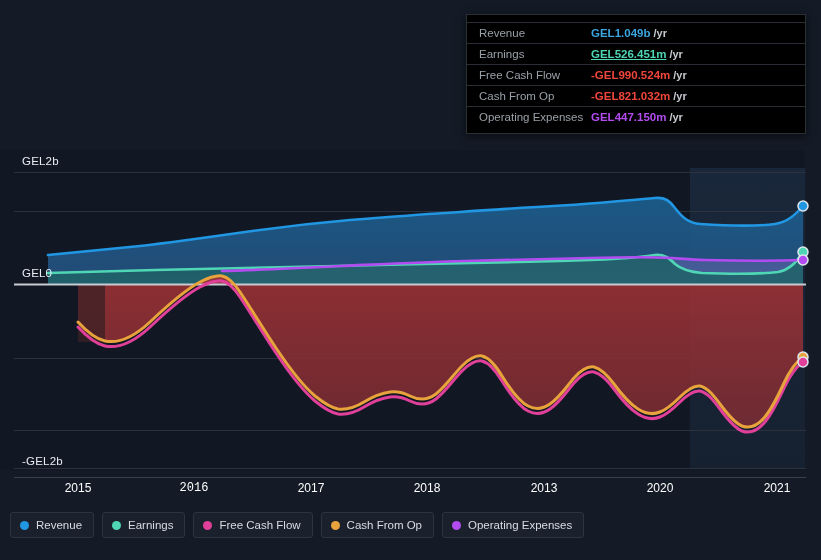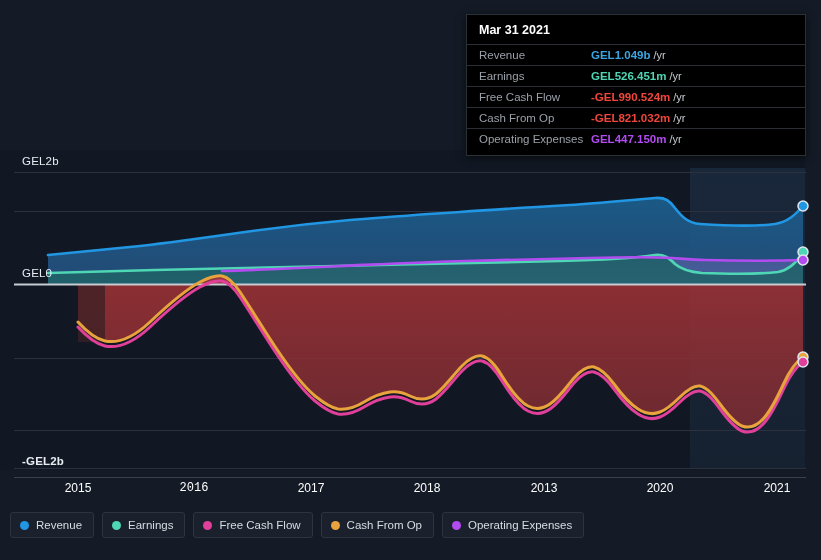--- a/index.html
+++ b/index.html
@@ -38,21 +38,21 @@
   }
   .tt-row{
     display:flex;align-items:baseline;
     padding:3px 12px 3px 12px;
     border-top:1px solid #2a2d33;
     font-size:11.5px;line-height:14px;
   }
   .tt-row.no-rule{border-top:none;}
   .tt-label{color:#9aa0a8;width:112px;flex:0 0 112px;}
   .tt-val{font-weight:bold;}
-  .tt-unit{color:#c6cad0;font-weight:normal;margin-left:3px;font-size:11px;}
+  .tt-unit{color:#c6cad0;font-weight:bold;margin-left:3px;font-size:11px;}
 
   
   #legend{
     position:absolute;left:10px;top:512px;
     display:flex;gap:8px;align-items:center;
   }
   .legend-item{
     display:flex;align-items:center;gap:7px;
     background:#1b212c;border:1px solid #2c3442;border-radius:3px;
     padding:5px 11px 5px 9px;height:26px;box-sizing:border-box;
@@ -195,43 +195,42 @@
         <circle cx="803" cy="260" r="5" fill="#b34cf0" stroke="#dfe6ef" stroke-width="1.5"></circle>
         <circle cx="803" cy="357" r="5" fill="#e8a33d" stroke="#dfe6ef" stroke-width="1.5"></circle>
         <circle cx="803" cy="362" r="5" fill="#e0409a" stroke="#dfe6ef" stroke-width="1.5"></circle>
       </g>
 
       <line x1="14" y1="477.5" x2="806" y2="477.5" stroke="#39414d" stroke-width="1"></line>
     </svg>
 
     <div class="axis-label" style="left:22px;top:155px;">GEL2b</div>
     <div class="axis-label" style="left:22px;top:267px;">GEL0</div>
-    <div class="axis-label" style="left:22px;top:455px;font-weight:bold;">-GEL2b</div>
+    <div class="axis-label" style="left:22px;top:455px;">-GEL2b</div>
 
     <div class="x-tick" style="left:78px;top:481px;">2015</div>
     <div class="x-tick" style="left:194px;top:481px;font-family:Liberation Mono, monospace;">2016</div>
     <div class="x-tick" style="left:311px;top:481px;">2017</div>
     <div class="x-tick" style="left:427px;top:481px;">2018</div>
     <div class="x-tick" style="left:544px;top:481px;">2013</div>
     <div class="x-tick" style="left:660px;top:481px;">2020</div>
     <div class="x-tick" style="left:777px;top:481px;">2021</div>
   </div>
 
   <div id="tooltip">
-    <div class="tt-date">Mar 31 2021</div>
 
     <div class="tt-row">
       <span class="tt-label">Revenue</span>
       <span class="tt-val" style="color:#3ba5e0;">GEL1.049b</span>
       <span class="tt-unit">/yr</span>
     </div>
 
     <div class="tt-row">
       <span class="tt-label">Earnings</span>
-      <span class="tt-val" style="color:#4fd6b4;">GEL526.451m</span>
+      <span class="tt-val" style="color:#4fd6b4;text-decoration:underline;">GEL526.451m</span>
       <span class="tt-unit">/yr</span>
     </div>
 
 
     <div class="tt-row">
       <span class="tt-label">Free Cash Flow</span>
       <span class="tt-val" style="color:#f0463c;">-GEL990.524m</span>
       <span class="tt-unit">/yr</span>
     </div>
 

